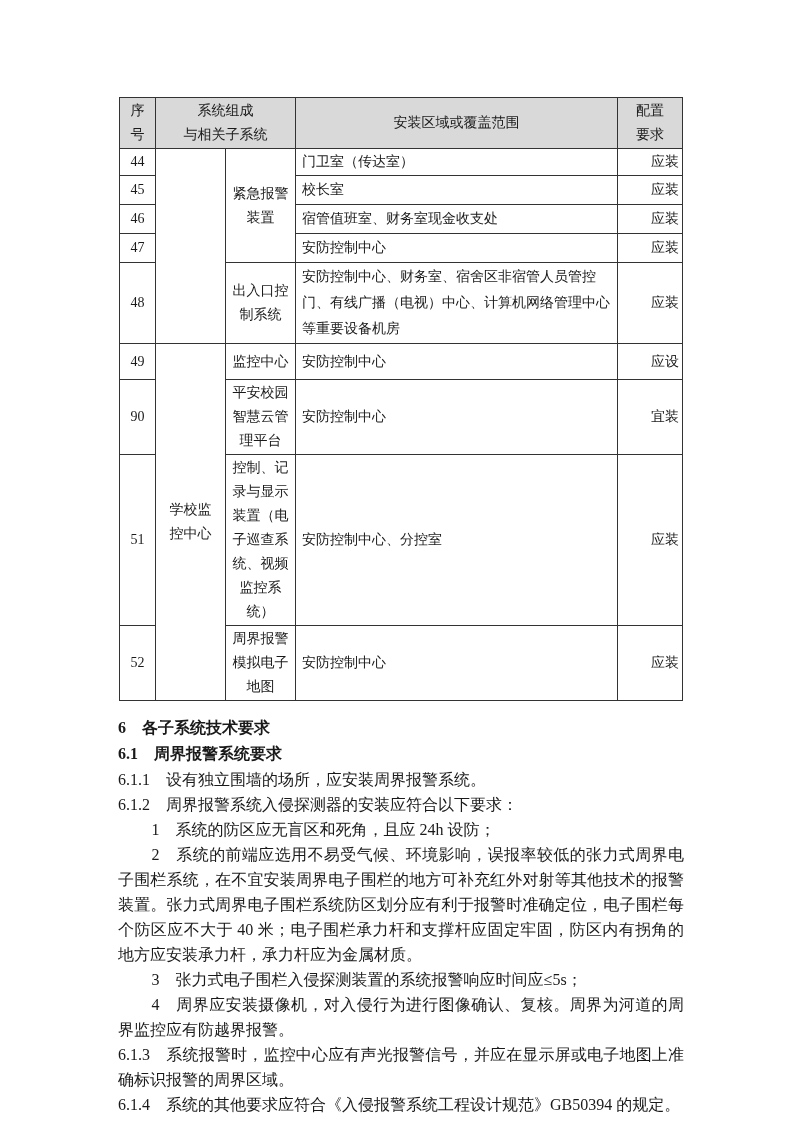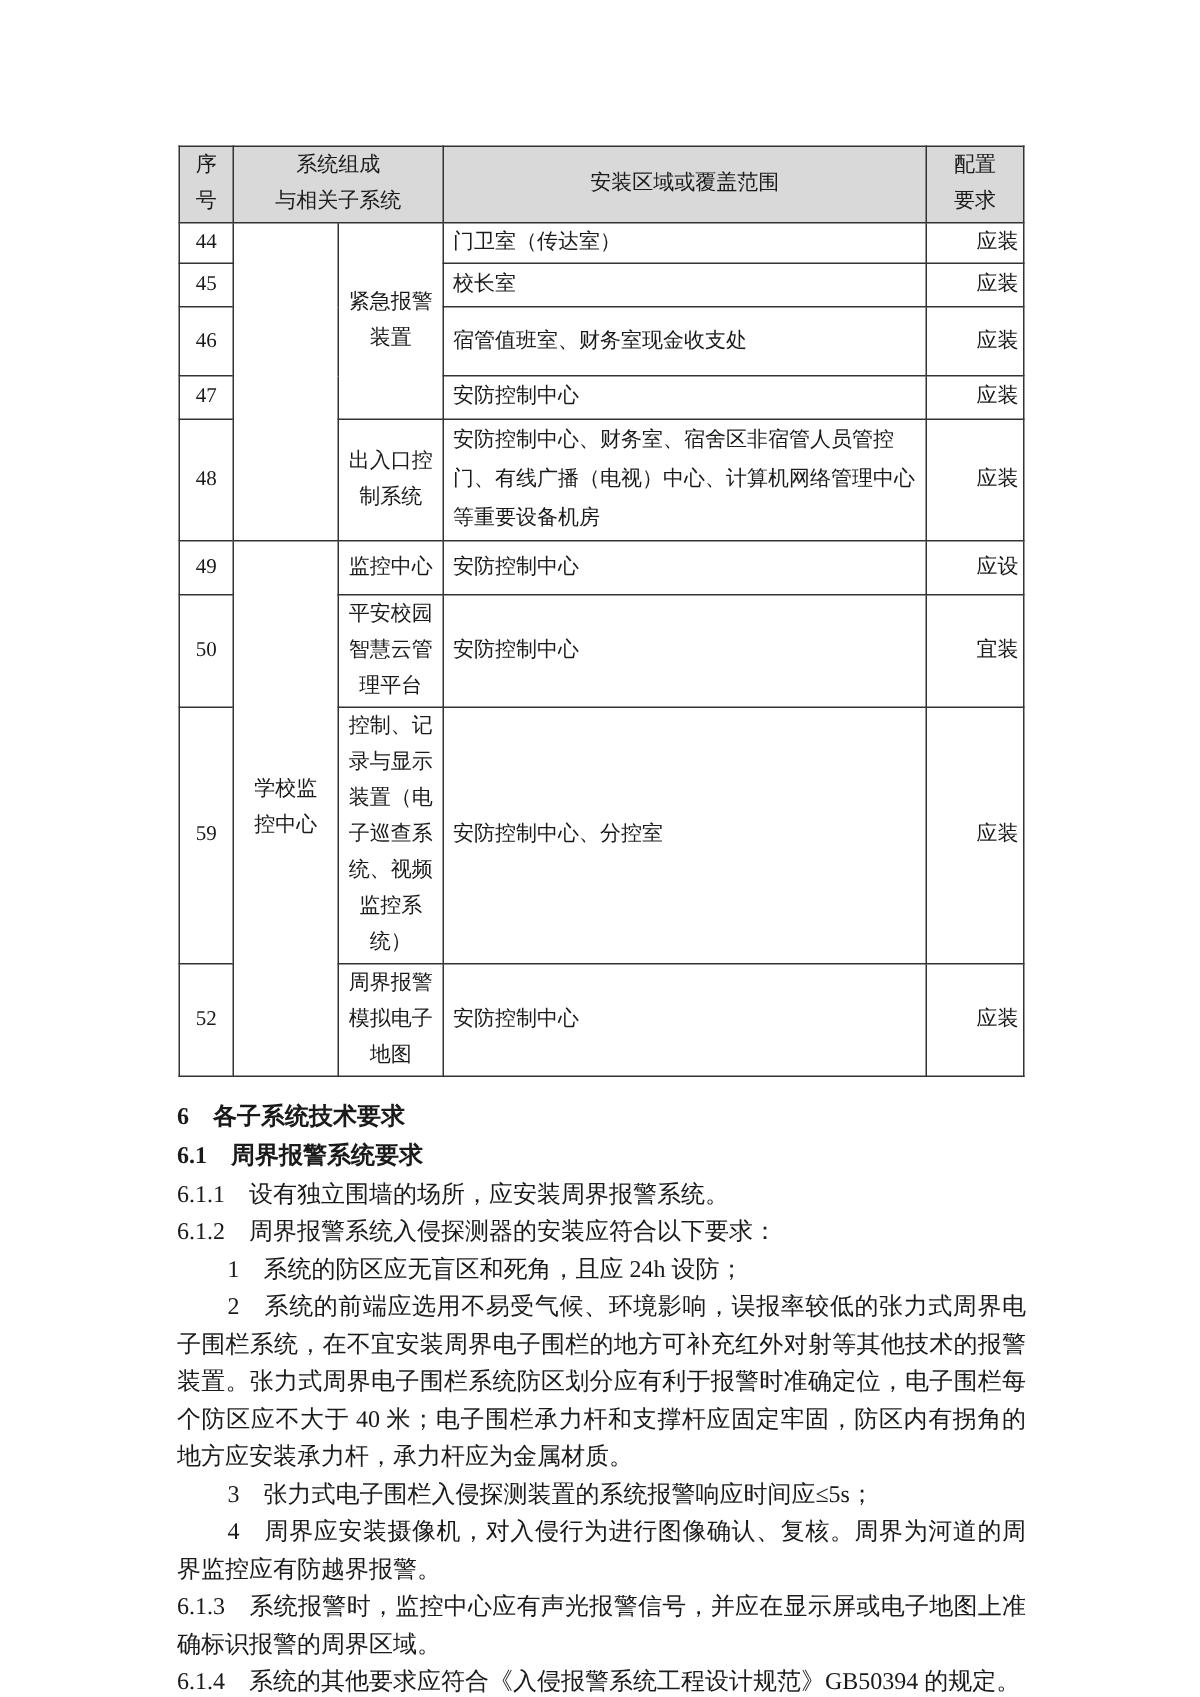--- a/index.html
+++ b/index.html
@@ -80,21 +80,21 @@
       <td class="c-cat" rowspan="5"></td>
       <td class="c-sub" rowspan="4">紧急报警装置</td>
       <td class="c-area">门卫室（传达室）</td>
       <td class="c-req">应装</td>
     </tr>
     <tr style="height:29px">
       <td class="c-no">45</td>
       <td class="c-area">校长室</td>
       <td class="c-req">应装</td>
     </tr>
-    <tr style="height:46px">
+    <tr style="height:29px">
       <td class="c-no">46</td>
       <td class="c-area">宿管值班室、财务室现金收支处</td>
       <td class="c-req">应装</td>
     </tr>
     <tr style="height:29px">
       <td class="c-no">47</td>
       <td class="c-area">安防控制中心</td>
       <td class="c-req">应装</td>
     </tr>
     <tr style="height:78px">
@@ -105,27 +105,27 @@
     </tr>
 
     <tr style="height:36px">
       <td class="c-no">49</td>
       <td class="c-cat" rowspan="4">学校监控中心</td>
       <td class="c-sub">监控中心</td>
       <td class="c-area">安防控制中心</td>
       <td class="c-req">应设</td>
     </tr>
     <tr style="height:49px">
-      <td class="c-no">50</td>
+      <td class="c-no">90</td>
       <td class="c-sub">平安校园智慧云管理平台</td>
       <td class="c-area">安防控制中心</td>
       <td class="c-req">宜装</td>
     </tr>
     <tr style="height:122px">
-      <td class="c-no">59</td>
+      <td class="c-no">51</td>
       <td class="c-sub">控制、记录与显示装置（电子巡查系统、视频监控系统）</td>
       <td class="c-area">安防控制中心、分控室</td>
       <td class="c-req">应装</td>
     </tr>
     <tr style="height:52px">
       <td class="c-no">52</td>
       <td class="c-sub">周界报警模拟电子地图</td>
       <td class="c-area">安防控制中心</td>
       <td class="c-req">应装</td>
     </tr>

